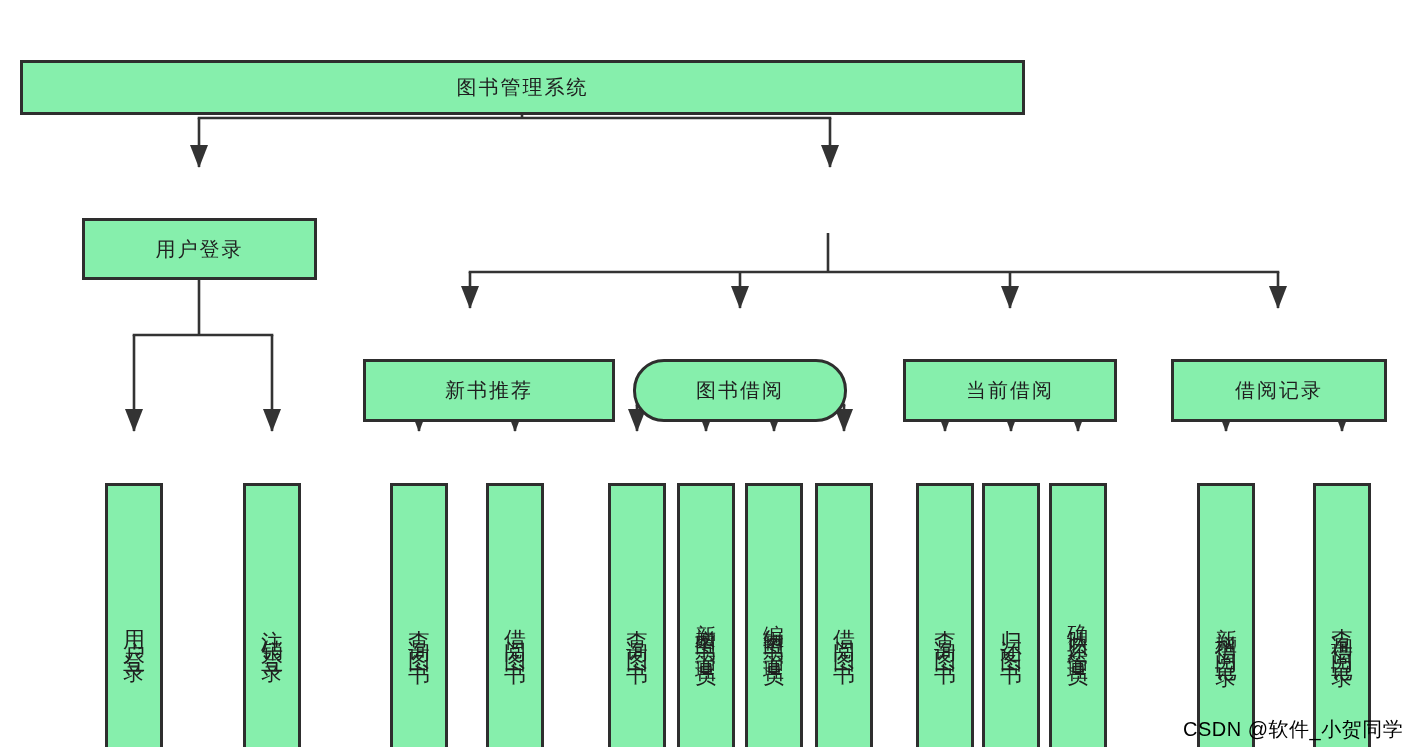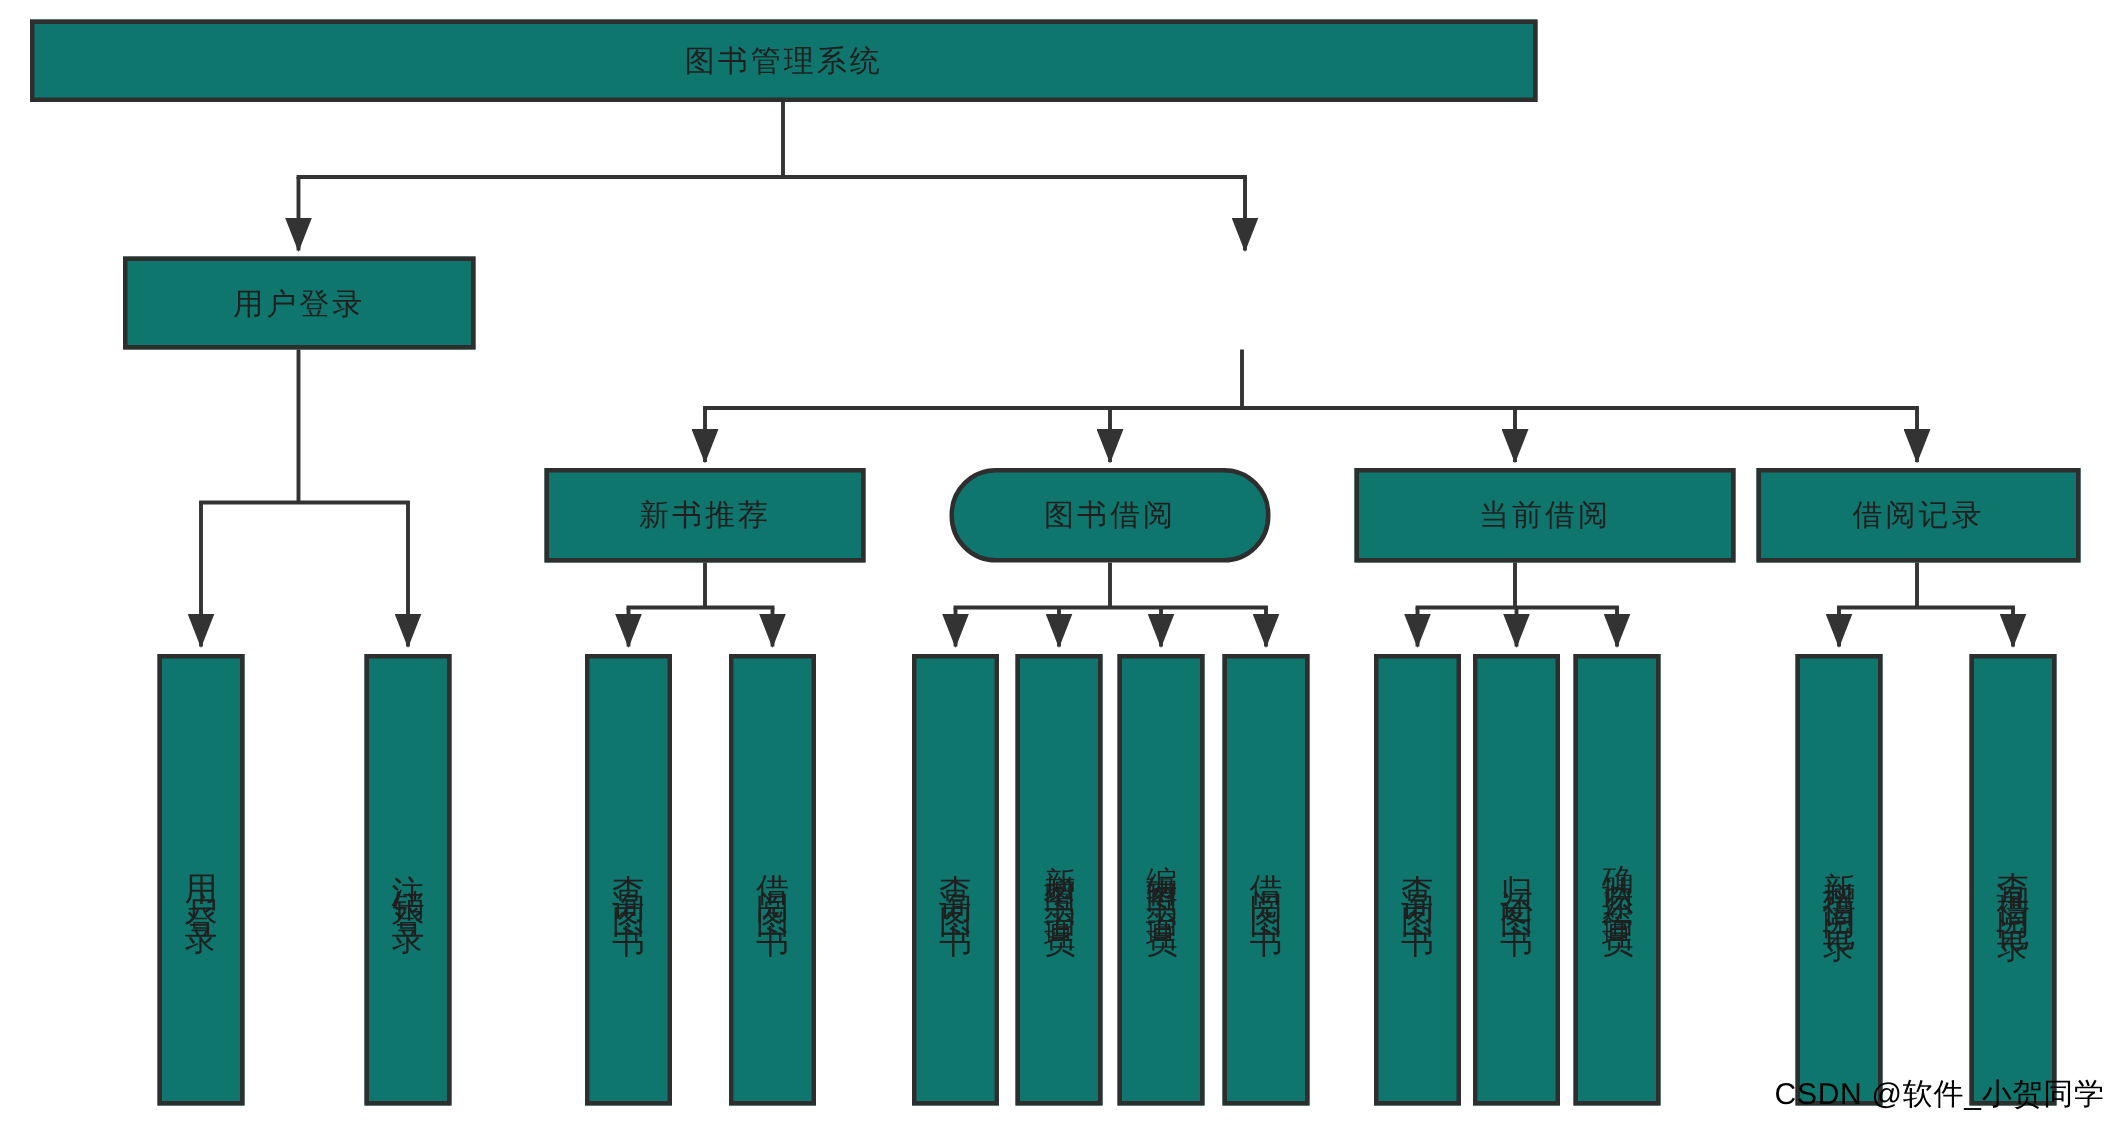--- a/index.html
+++ b/index.html
@@ -19,26 +19,27 @@
   #connectors {
     position: absolute;
     left: 0; top: 0;
     width: 1405px;
     height: 747px;
     z-index: 1;
   }
   .node {
     position: absolute;
     box-sizing: border-box;
-    background: #0f766e;
+    background: #86efac;
     border: 3px solid #2e2e2e;
     display: flex;
     align-items: center;
     justify-content: center;
     z-index: 2;
+    margin-top: 47px;
   }
   .hnode {
     font-size: 20px;
     letter-spacing: 2px;
     white-space: nowrap;
   }
   .leaf {
     top: 436px;
     width: 58px;
     height: 301px;
@@ -54,23 +55,23 @@
     letter-spacing: 8px;
   }
   .leaf.long > span {
     font-size: 21px;
     letter-spacing: 6px;
   }
   
   #n-root   { left: 20px;   top: 13px;  width: 1005px; height: 55px; }
   #n-user   { left: 82px;   top: 171px; width: 235px;  height: 62px; }
   #n-book   { left: 712px;  top: 171px; width: 233px;  height: 62px; }
-  #n-cat0   { left: 363px;  top: 312px; width: 214px;  height: 63px; }
+  #n-cat0   { left: 363px;  top: 312px; width: 252px;  height: 63px; }
   #n-cat1   { left: 633px;  top: 312px; width: 214px;  height: 63px; border-radius: 31px; }
-  #n-cat2   { left: 903px;  top: 312px; width: 254px;  height: 63px; }
+  #n-cat2   { left: 903px;  top: 312px; width: 214px;  height: 63px; }
   #n-cat3   { left: 1171px; top: 312px; width: 216px;  height: 63px; }
   #l-u0 { left: 105px; }
   #l-u1 { left: 243px; }
   #l-a0 { left: 390px; }
   #l-a1 { left: 486px; }
   #l-b0 { left: 608px; }
   #l-b1 { left: 677px; }
   #l-b2 { left: 745px; }
   #l-b3 { left: 815px; }
   #l-c0 { left: 916px; }

